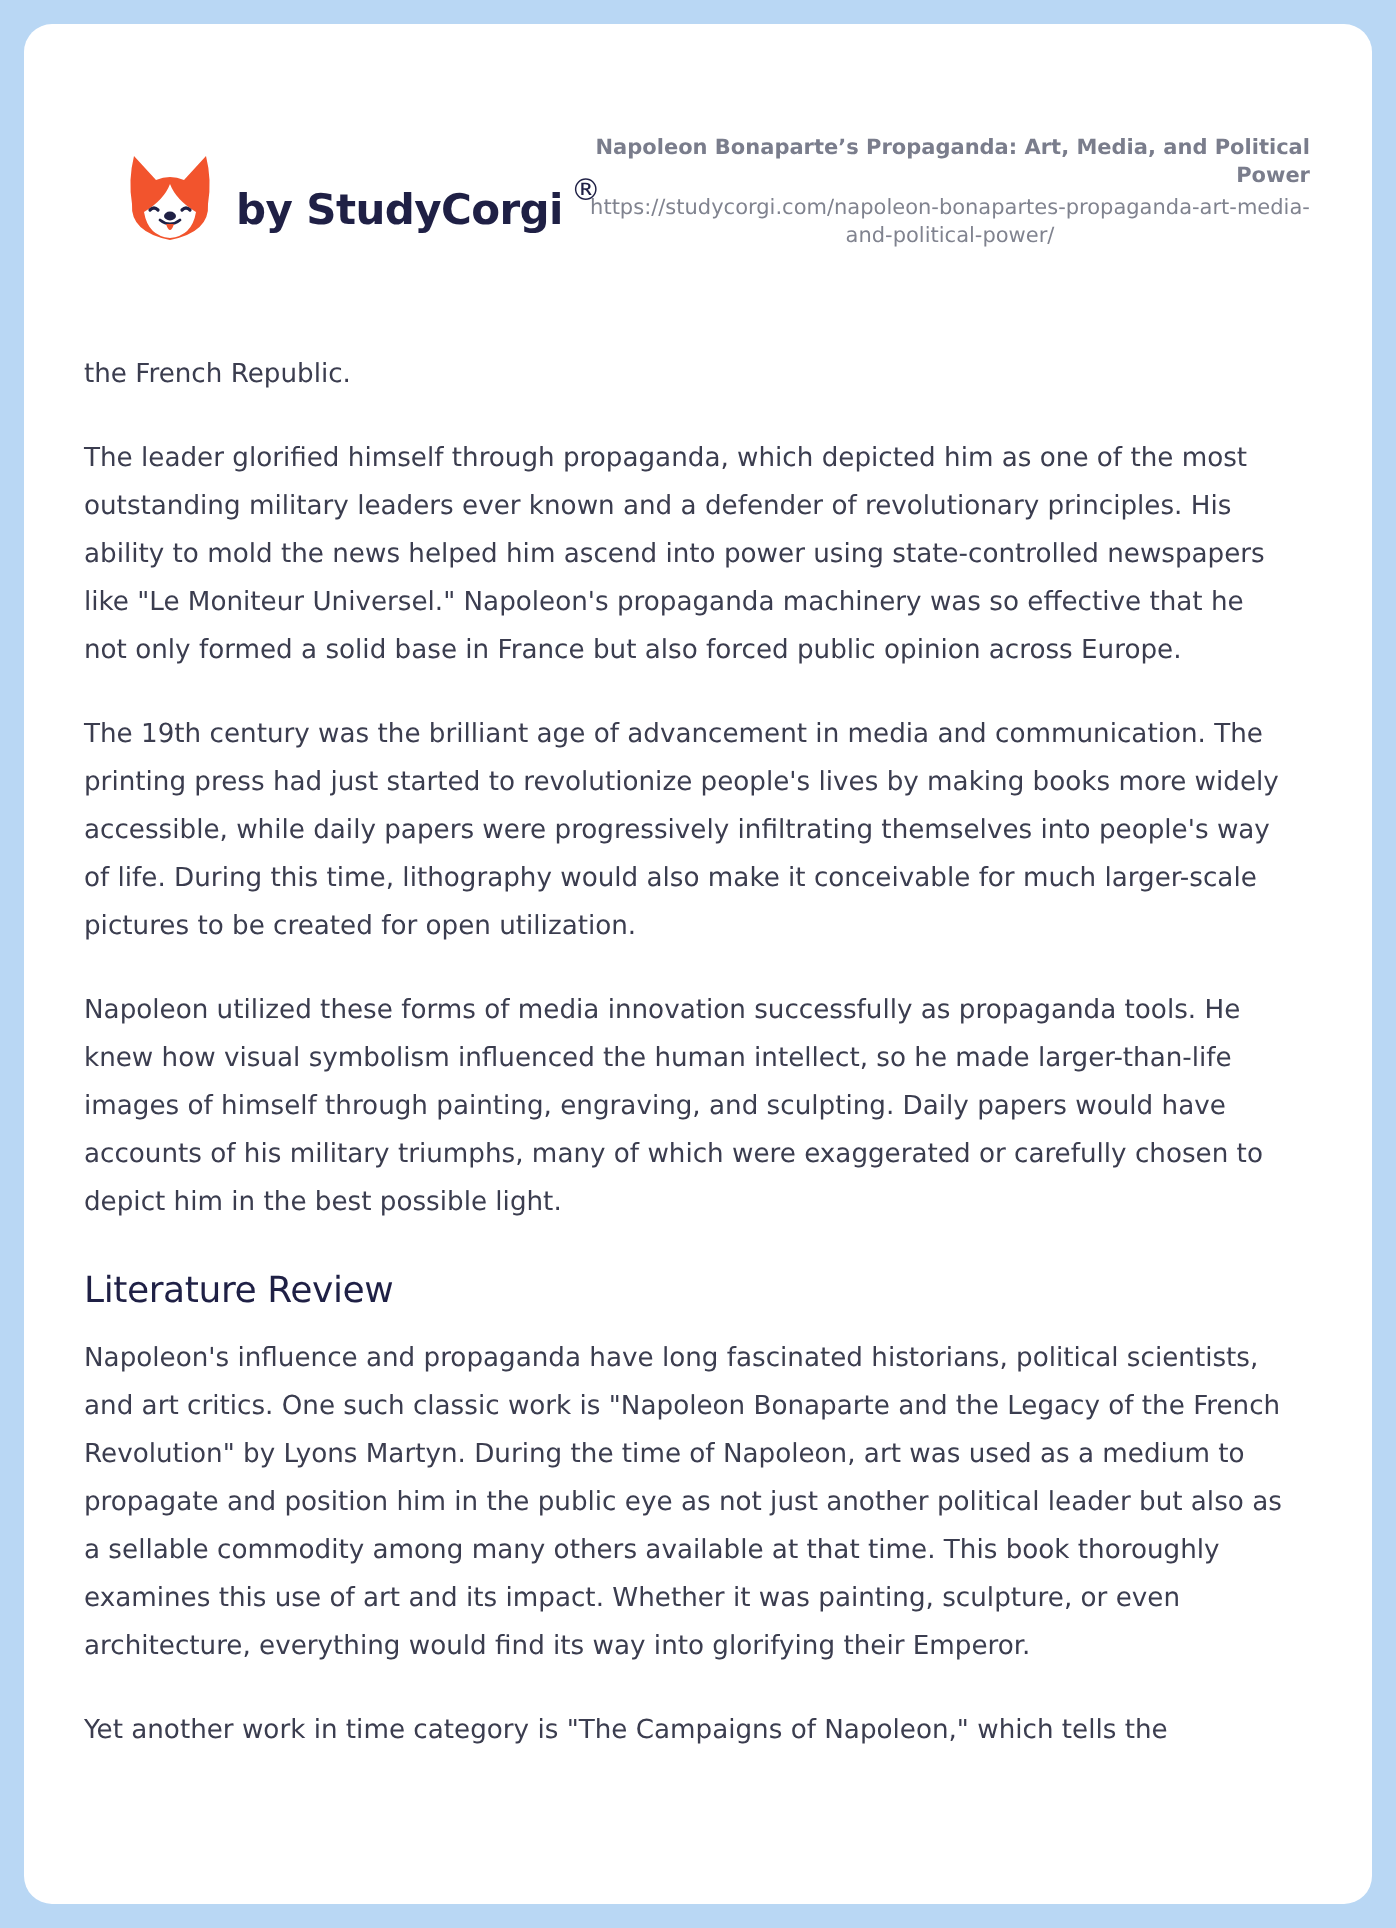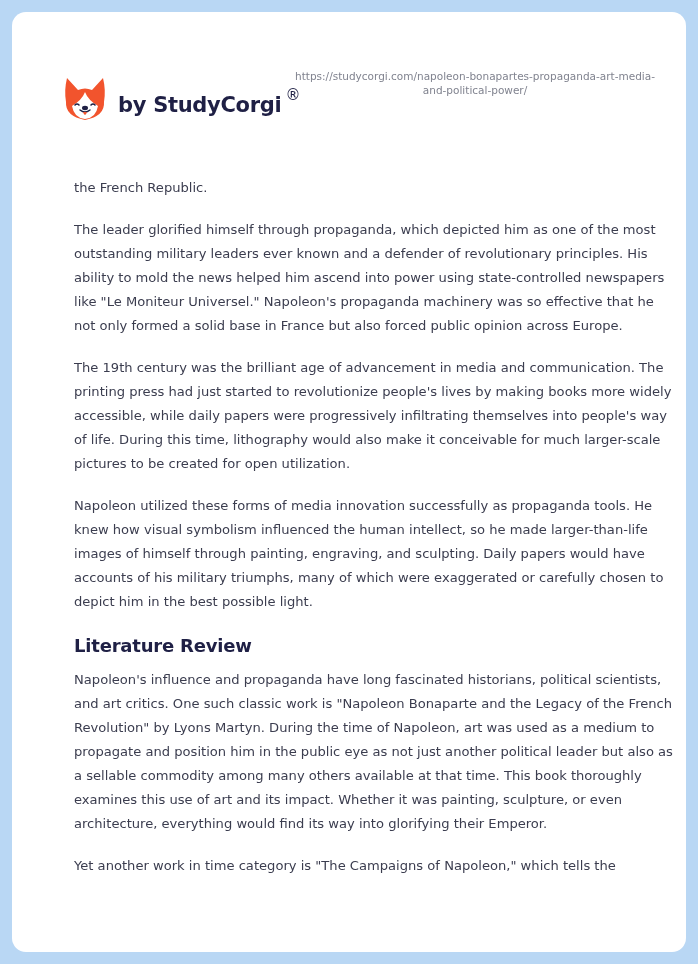--- a/index.html
+++ b/index.html
@@ -81,34 +81,34 @@
       font-size: 10.5px;
       line-height: 14px;
       color: #80838f;
       margin: 2px 0 0 0;
       text-decoration: none;
       display: block;
       text-align: center;
     }
     .content {
       position: absolute;
-      left: 62px;
+      left: 30px;
       top: 164px;
       width: 600px;
       color: #3b3d4f;
       font-family: "DejaVu Sans", "Liberation Sans", sans-serif;
       font-size: 13.1px;
       line-height: 24px;
     }
     .content p {
       margin: 0 0 18px 0;
     }
     .content h2 {
       font-family: "DejaVu Sans", "Liberation Sans", sans-serif;
-      font-weight: bold;
+      font-weight: normal;
       font-size: 18px;
       color: #1f2045;
       margin: 8px 0 8px 0;
       line-height: 28px;
       letter-spacing: -0.2px;
     }
   </style>
 </head>
 <body>
 
@@ -130,20 +130,21 @@
         <ellipse cx="21" cy="32" rx="3" ry="2.2" fill="#1f2045"></ellipse>
 
         <path d="M16 34 Q21 38 26 34" stroke="#1f2045" stroke-width="1.4" fill="none" stroke-linecap="round"></path>
 
         <path d="M19 36 Q21 42 23 36 Z" fill="#f2542d"></path>
       </svg>
       <span class="logo-text"><span>by StudyCorgi</span><span class="logo-reg">®</span></span>
     </div>
 
     <div class="meta">
+      <p class="meta-title">Napoleon Bonaparte’s Propaganda: Art, Media, and Political Power</p>
       <a class="meta-url">https://studycorgi.com/napoleon-bonapartes-propaganda-art-media-and-political-power/</a>
     </div>
   </div>
 
   <div class="content">
     <p>the French Republic.</p>
     <p>The leader glorified himself through propaganda, which depicted him as one of the most outstanding military leaders ever known and a defender of revolutionary principles. His ability to mold the news helped him ascend into power using state-controlled newspapers like "Le Moniteur Universel." Napoleon's propaganda machinery was so effective that he not only formed a solid base in France but also forced public opinion across Europe.</p>
     <p>The 19th century was the brilliant age of advancement in media and communication. The printing press had just started to revolutionize people's lives by making books more widely accessible, while daily papers were progressively infiltrating themselves into people's way of life. During this time, lithography would also make it conceivable for much larger-scale pictures to be created for open utilization.</p>
     <p>Napoleon utilized these forms of media innovation successfully as propaganda tools. He knew how visual symbolism influenced the human intellect, so he made larger-than-life images of himself through painting, engraving, and sculpting. Daily papers would have accounts of his military triumphs, many of which were exaggerated or carefully chosen to depict him in the best possible light.</p>
     <h2>Literature Review</h2>

